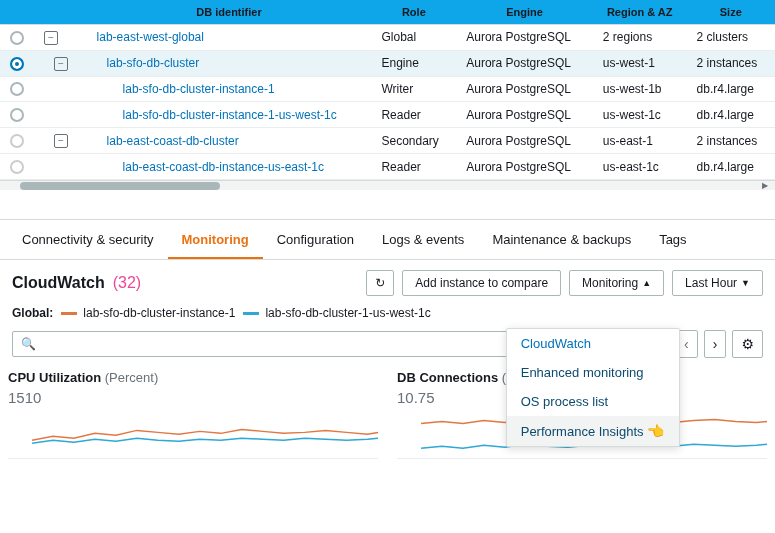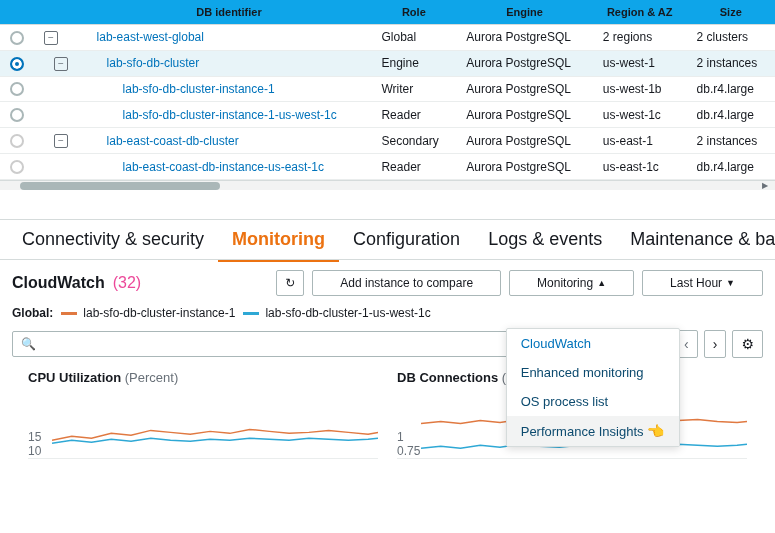--- a/index.html
+++ b/index.html
@@ -20,29 +20,29 @@
     .indent-1 { padding-left: 20px; }
     .indent-2 { padding-left: 36px; }
 
     
     .scroll-bar-container { height: 10px; background: #f2f3f3; border-top: 1px solid #d5dbdb; position: relative; }
     .scroll-thumb { height: 8px; width: 200px; background: #aab7b8; border-radius: 4px; position: absolute; left: 20px; top: 1px; }
     .scroll-right-arrow { position: absolute; right: 4px; top: 0; width: 12px; height: 10px; display: flex; align-items: center; justify-content: center; cursor: pointer; color: #687078; font-size: 8px; }
 
     
     .tabs-section { display: flex; align-items: center; border-bottom: 1px solid #d5dbdb; background: #fff; padding: 0 8px; height: 40px; }
-    .tab { padding: 10px 14px; font-size: 18px; color: #16191f; cursor: pointer; border-bottom: 2px solid transparent; margin-bottom: -1px; white-space: nowrap; }
+    .tab { padding: 10px 14px; font-size: 13px; color: #16191f; cursor: pointer; border-bottom: 2px solid transparent; margin-bottom: -1px; white-space: nowrap; }
     .tab.active { color: #ec7211; border-bottom-color: #ec7211; font-weight: 600; }
 
     
     .monitoring-header { display: flex; align-items: center; padding: 10px 12px 6px; gap: 8px; }
     .monitoring-title { font-size: 16px; font-weight: 600; color: #16191f; }
     .monitoring-count { font-size: 16px; color: #ec4899; }
     .spacer { flex: 1; }
-    .btn { border: 1px solid #aab7b8; background: #fff; border-radius: 2px; padding: 5px 27px; font-size: 12px; cursor: pointer; color: #16191f; display: inline-flex; align-items: center; gap: 4px; white-space: nowrap; }
+    .btn { border: 1px solid #aab7b8; background: #fff; border-radius: 2px; padding: 5px 12px; font-size: 12px; cursor: pointer; color: #16191f; display: inline-flex; align-items: center; gap: 4px; white-space: nowrap; }
     .btn-refresh { padding: 5px 8px; }
     .btn-monitoring { background: #fff; border-color: #aab7b8; }
     .btn-last-hour { background: #fff; border-color: #aab7b8; }
 
     
     .legend-row { display: flex; align-items: center; padding: 4px 12px 6px; gap: 8px; font-size: 12px; }
     .legend-label { font-weight: 600; color: #16191f; }
     .legend-item { display: flex; align-items: center; gap: 6px; }
     .legend-line { width: 16px; height: 3px; display: inline-block; }
     .legend-line.orange { background: #e07941; }
@@ -51,26 +51,26 @@
     
     .search-row { display: flex; align-items: center; padding: 4px 12px; gap: 6px; }
     .search-box { flex: 1; border: 1px solid #aab7b8; border-radius: 2px; padding: 5px 8px; font-size: 12px; display: flex; align-items: center; gap: 4px; }
     .search-box input { border: none; outline: none; font-size: 12px; flex: 1; }
     .search-icon { color: #687078; font-size: 12px; }
     .nav-left { border: 1px solid #aab7b8; background: #fff; border-radius: 2px; padding: 5px 8px; cursor: pointer; color: #687078; font-size: 14px; }
     .nav-right { border: 1px solid #aab7b8; background: #fff; border-radius: 2px; padding: 5px 8px; cursor: pointer; color: #16191f; font-size: 14px; }
     .settings-btn { border: 1px solid #aab7b8; background: #fff; border-radius: 2px; padding: 5px 8px; cursor: pointer; color: #16191f; font-size: 14px; }
 
     
-    .charts-row { display: flex; padding: 8px 28px 0; gap: 19px; }
+    .charts-row { display: flex; padding: 8px 8px 0; gap: 19px; }
     .chart-block { flex: 1; }
     .chart-title { font-size: 13px; font-weight: 600; margin-bottom: 4px; }
     .chart-title .unit { font-weight: 400; color: #687078; }
     .chart-area { height: 70px; position: relative; border-bottom: 1px solid #eaeded; }
-    .y-axis-labels { position: absolute; left: 0; top: 0; height: 100%; display: flex; flex-direction: column; justify-content: flex-end; font-size: 12px; color: #687078; width: 24px; }
+    .y-axis-labels { position: absolute; left: 0; top: 0; height: 100%; display: flex; flex-direction: row; justify-content: flex-start; font-size: 15px; color: #687078; width: 24px; }
     svg.chart-svg { position: absolute; left: 24px; right: 0; top: 0; bottom: 0; width: calc(100% - 24px); height: 100%; }
     .dropdown-menu { position: absolute; background: #fff; border: 1px solid #d5dbdb; border-radius: 2px; box-shadow: 0 2px 8px rgba(0,0,0,0.15); min-width: 170px; z-index: 20; top: 328px; right: 95px; pointer-events: all; }
     .dropdown-item { padding: 7px 14px; font-size: 13px; cursor: pointer; color: #0c4a6e; }
     .dropdown-item.active-item { color: #0073bb; }
     .dropdown-item.highlighted { background: #f2f3f3; }
     .cursor-hand { display: inline-block; font-size: 14px; margin-left: 4px; }
 
     
     .outer { position: relative; width: 775px; height: 533px; overflow: hidden; }
   </style>

